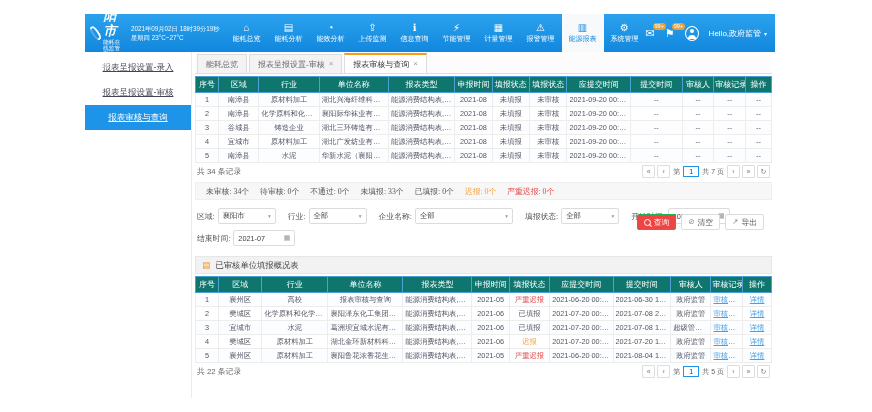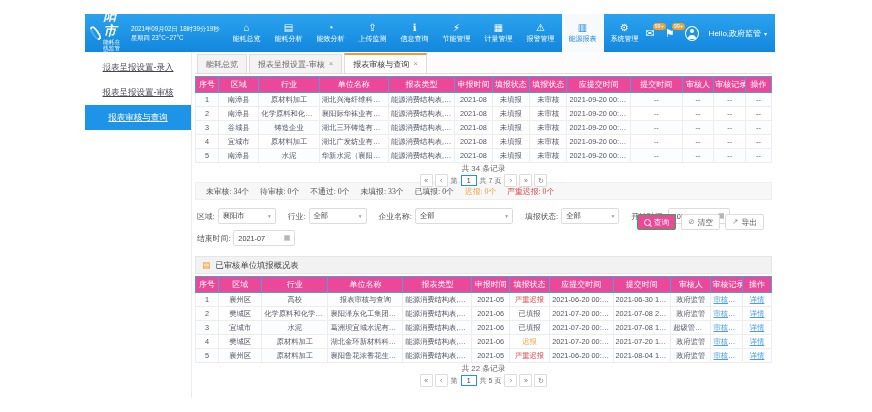--- a/index.html
+++ b/index.html
@@ -39,50 +39,50 @@
   .content{flex:1;overflow:hidden;background:#fff;padding:0 3px;}
 
   
   .tabbar{height:21px;display:flex;align-items:flex-end;border-bottom:1px solid #ddd;background:#fcfcfc;gap:2px;padding-left:2px;}
   .tab{height:18px;display:flex;align-items:center;gap:4px;padding:0 8px;font-size:8px;color:#666;border:1px solid #ddd;border-bottom:none;background:#f3f3f3;cursor:pointer;white-space:nowrap;}
   .tab.active{background:#fff;border-top:2px solid #f59a23;color:#333;}
   .tab .x{font-size:8px;color:#999;line-height:1;}
 
   
   table{width:100%;border-collapse:collapse;table-layout:fixed;margin-top:2px;}
-  th{background:#ec4899;color:#fff;font-weight:normal;height:15px;font-size:8px;border:1px solid #4d9fd8;padding:0 1px;overflow:hidden;white-space:nowrap;}
+  th{background:#0f766e;color:#fff;font-weight:normal;height:15px;font-size:8px;border:1px solid #4d9fd8;padding:0 1px;overflow:hidden;white-space:nowrap;}
   td{height:13px;border:1px solid #ededed;text-align:center;color:#556;font-size:7.3px;padding:0 2px;overflow:hidden;white-space:nowrap;text-overflow:ellipsis;background:#fff;}
   tbody tr:nth-child(odd) td{background:#fbfdff;}
   tr.hl td{background:#dceffb;}
   td a{color:#4aa0e8;text-decoration:underline;cursor:pointer;}
   .st-red{color:#e04545;}
   .st-orange{color:#f2a13c;}
 
   
-  .recline{display:flex;justify-content:space-between;align-items:center;height:17px;font-size:7.8px;color:#666;padding:0 2px;flex-direction:column;}
+  .recline{display:flex;justify-content:space-between;align-items:center;height:17px;font-size:7.8px;color:#666;padding:0 2px;}
   .pager{display:flex;align-items:center;gap:2px;}
   .pbtn{min-width:11px;height:11px;line-height:11px;text-align:center;border:1px solid #ddd;background:#fff;font-size:7px;color:#777;cursor:pointer;border-radius:1px;}
   .ptext{font-size:7px;color:#666;margin:0 1px;white-space:nowrap;}
   .pinput{width:14px;height:9px;border:1px solid #1e94e8;text-align:center;font-size:7px;color:#333;padding:0;}
 
   
   .sumline{background:#f7f7f7;border:1px solid #efefef;height:16px;display:flex;align-items:center;gap:11px;font-size:7.8px;color:#555;padding:0 10px;margin:2px 0;}
   .sumitem{white-space:nowrap;font-family:Liberation Serif, serif;}
 
   
   .filters{position:relative;padding:6px 2px 2px;}
   .frow{display:flex;align-items:center;gap:12px;margin-bottom:6px;}
   .ffield{display:flex;align-items:center;gap:3px;font-size:7.8px;color:#555;white-space:nowrap;}
   .fctrl{border:1px solid #dcdcdc;border-radius:2px;height:14px;display:flex;align-items:center;justify-content:space-between;gap:4px;padding:0 4px;font-size:7.3px;color:#444;background:#fff;cursor:pointer;}
   .fctrl .arr{font-size:5.5px;color:#999;}
   .fctrl .cal{font-size:7px;color:#999;}
   .w-sm{width:48px;} .w-md{width:88px;} .w-dt{width:52px;}
   .fbtns{position:absolute;right:8px;top:12px;display:flex;gap:5px;}
   .btn{height:16px;display:flex;align-items:center;gap:3px;padding:0 6px;font-size:7.8px;border:1px solid #dcdcdc;background:#fff;color:#555;border-radius:2px;cursor:pointer;white-space:nowrap;}
-  .btn.primary{background:#ec4899;border-color:#21b351;color:#fff;}
+  .btn.primary{background:#ef4444;border-color:#21b351;color:#fff;}
   .mag{width:5px;height:5px;border:1px solid #fff;border-radius:50%;position:relative;display:inline-block;}
   .mag::after{content:"";position:absolute;width:3px;height:1px;background:#fff;transform:rotate(45deg);right:-2px;bottom:-1px;}
   .bic{font-size:7.5px;color:#888;line-height:1;}
 
   
   .secbar{height:16px;background:#f2f2f2;border:1px solid #e6e6e6;display:flex;align-items:center;gap:5px;font-size:8.3px;color:#444;padding:0 6px;margin-top:2px;}
   .sec-ic{color:#f59a23;font-size:9px;line-height:1;}
 </style>
 </head>
 <body>

